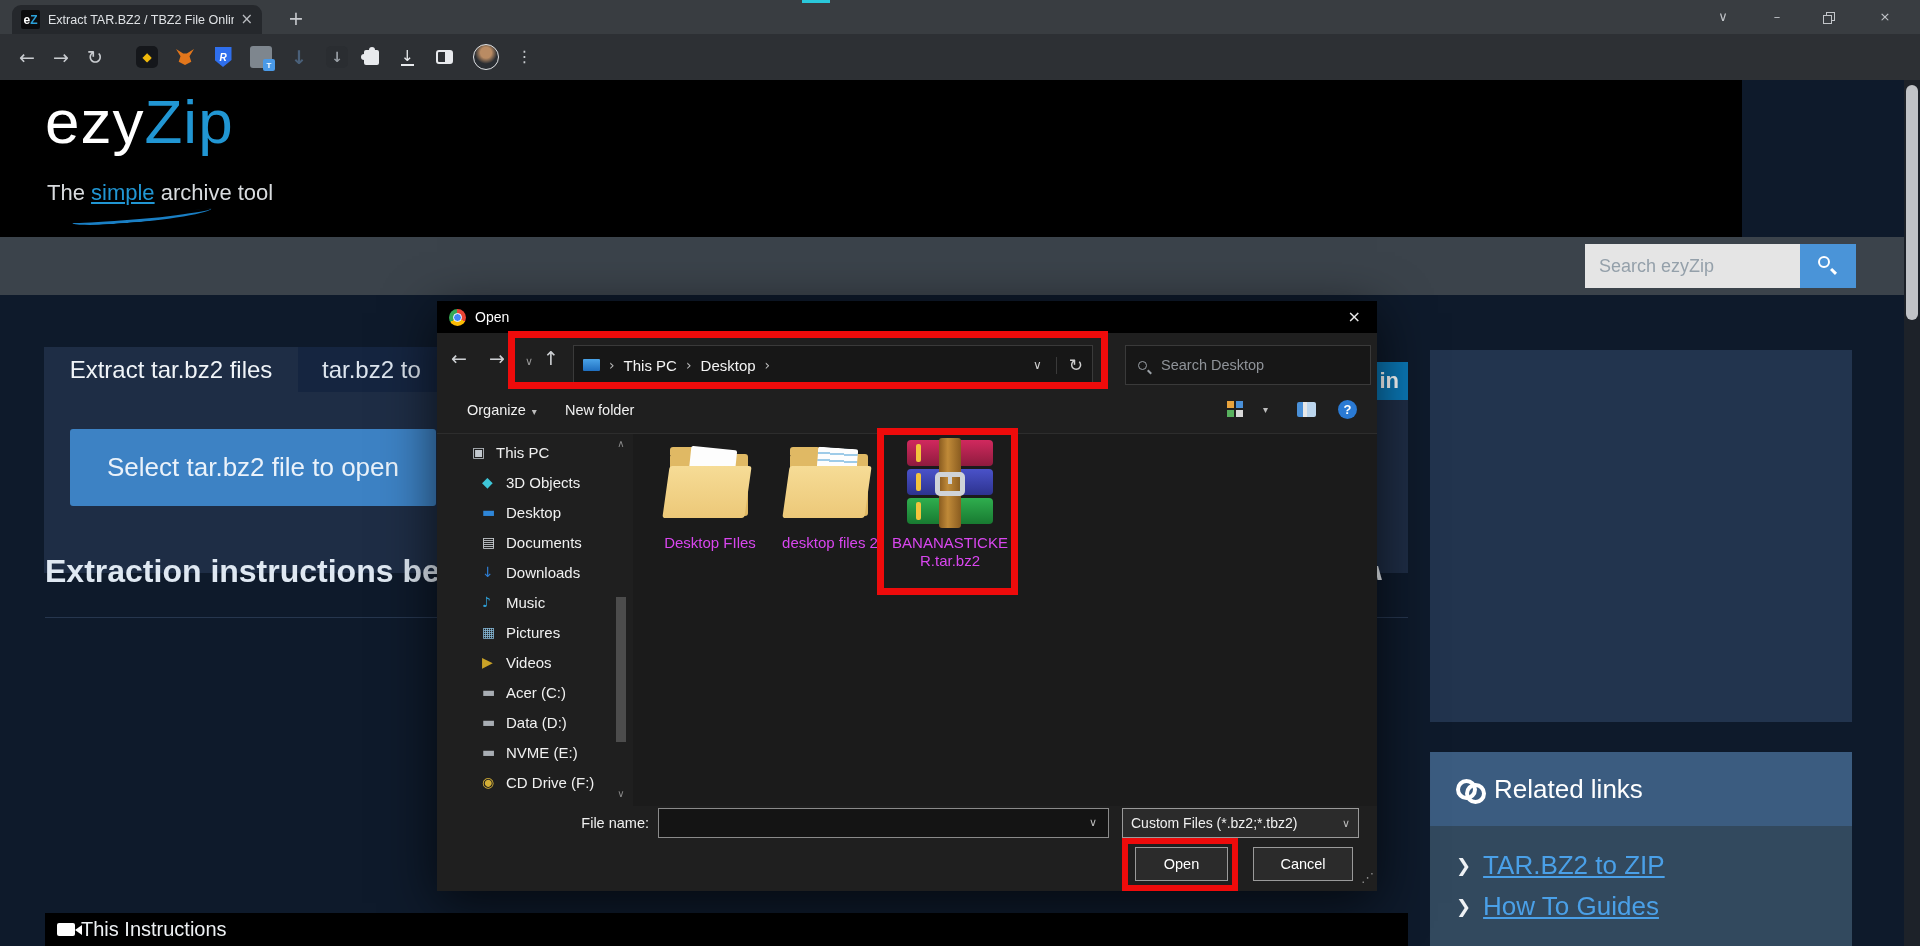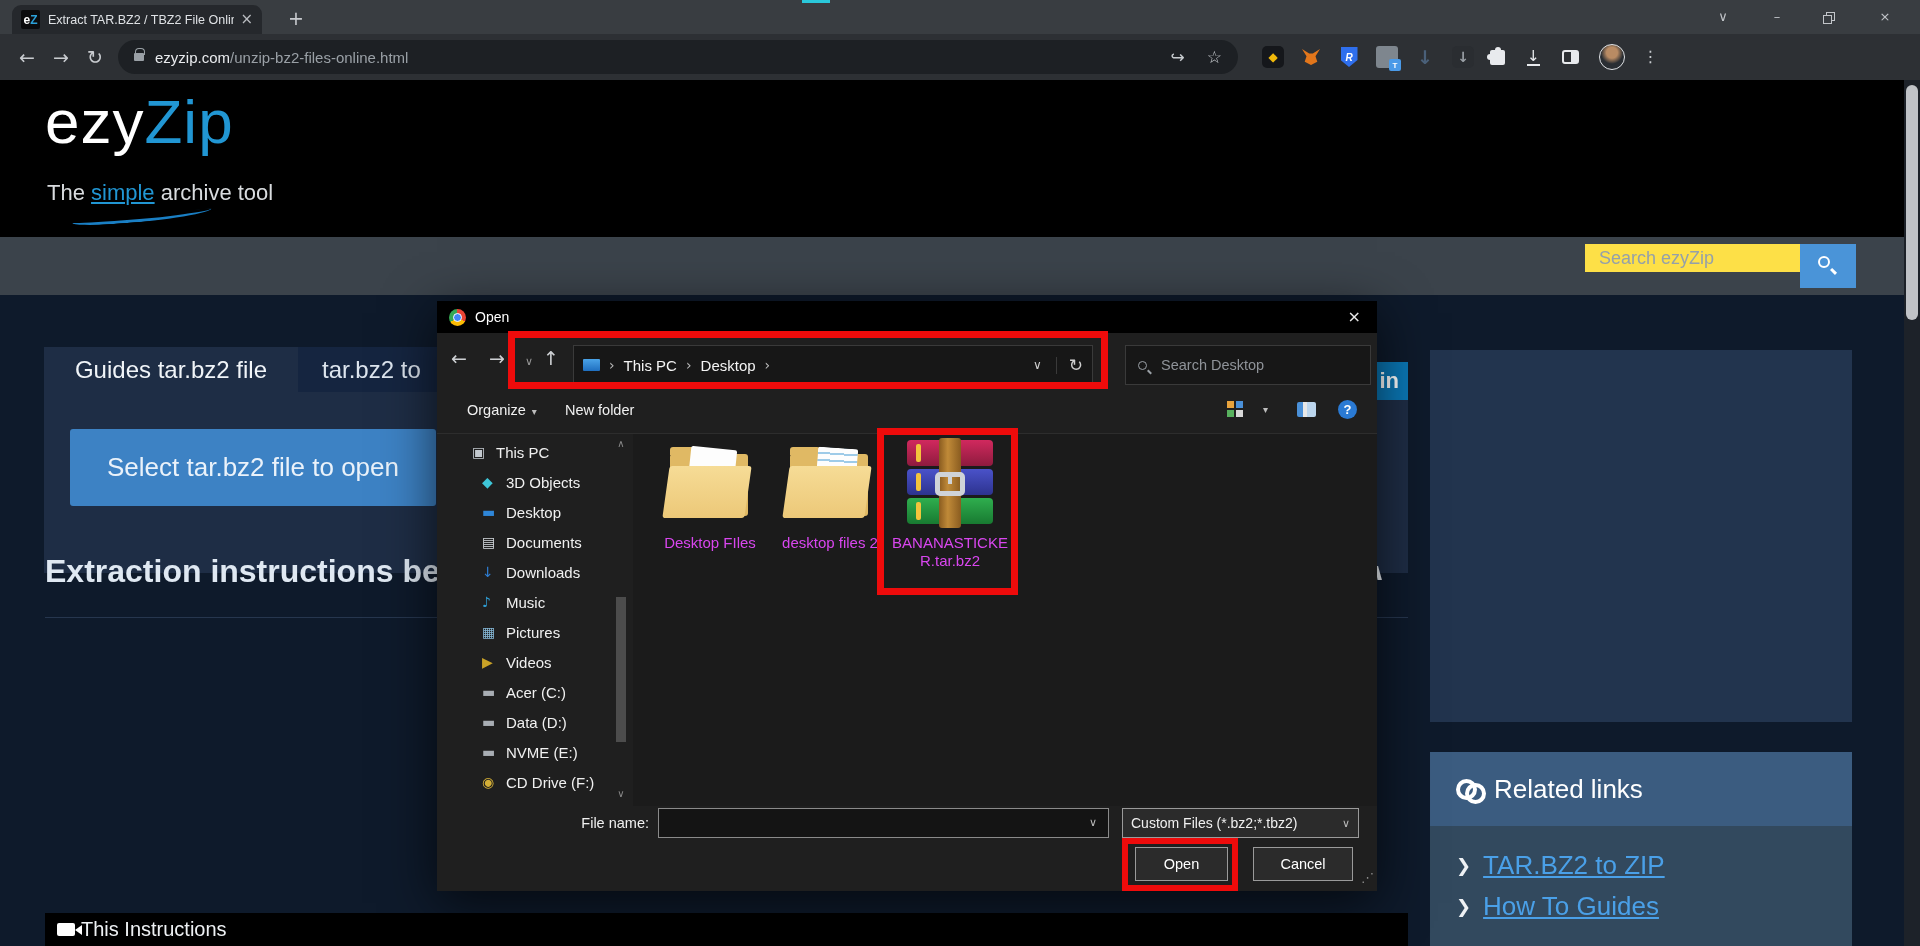--- a/index.html
+++ b/index.html
@@ -64,35 +64,35 @@
   .dl-ic { color:#e8eaed; font-size:15px; border-bottom:2px solid #e8eaed; padding-bottom:0px;
     margin-left:22px; }
   .panel-ic { width:17px; height:14px; border:2px solid #e8eaed; border-radius:3px; position:relative;
     margin-left:22px; }
   .panel-ic:after { content:""; position:absolute; right:0; top:0; width:6px; height:10px; background:#e8eaed; }
   .avatar { width:26px; height:26px; border-radius:50%; margin-left:20px; border:1.5px solid #dfe2e5;
     background:radial-gradient(circle at 50% 32%, #b98b63 0 27%, #2a2e33 55%); }
   .menu-dots { color:#c7cbcf; font-size:16px; margin:0 14px 0 18px; }
 
   
-  .site-header { position:absolute; left:0; top:80px; width:1920px; height:157px; background:#000; }
+  .site-header { position:absolute; left:0; top:80px; width:1742px; height:157px; background:#000; }
   .logo { position:absolute; left:45px; top:6px; font-size:62px; letter-spacing:1px; }
   .logo .lw { color:#fff; } .logo .lb { color:#2196d3; }
   .tagline { position:absolute; left:47px; top:100px; font-size:22px; color:#d9dcdf; }
   .tagline .th { color:#2196d3; text-decoration:underline; }
   .swoosh { position:absolute; left:72px; top:133px; width:140px; height:9px;
     border-bottom:3px solid #1a7fc4; border-radius:0 0 70% 30%/0 0 9px 4px; transform:rotate(-4deg); }
 
   .navbar { position:absolute; left:0; top:237px; width:1920px; height:58px; background:#3b434b;
     display:flex; align-items:center; padding:0 64px 0 45px; }
   .nav-item { color:#d0d6db; font-size:21px; margin-right:40px; }
   .nav-item .caret { font-size:12px; margin-left:6px; color:#d0d6db; }
   .nav-search { margin-left:auto; display:flex; }
-  .nav-search input { width:215px; height:28px; border:none; outline:none; padding:0 14px;
-    font-size:18px; color:#333; background:#fde047; font-family:"Liberation Sans",sans-serif; }
+  .nav-search input { width:215px; height:44px; border:none; outline:none; padding:0 14px;
+    font-size:18px; color:#333; background:#e5e5e5; font-family:"Liberation Sans",sans-serif; }
   .nav-search input::placeholder { color:#94a0aa; }
   .search-btn { width:56px; height:44px; background:#4a94d8; border:none; position:relative; }
   .mag { display:inline-block; width:12px; height:12px; border:2.5px solid currentColor;
     border-radius:50%; position:relative; }
   .mag:after { content:""; position:absolute; left:10px; top:12px; width:2.5px; height:7px;
     background:currentColor; transform:rotate(-45deg); transform-origin:top left; }
   .search-btn .mag { color:#fff; position:absolute; left:18px; top:12px; }
 
   .main-bg { position:absolute; left:0; top:295px; width:1920px; height:651px; background:#0e1a2b; }
   .extract-tab { position:absolute; left:44px; top:347px; width:254px; height:45px; background:#1e2d45;
@@ -262,28 +262,20 @@
       </span>
     <span class="ico">×</span>
   </div>
 </div>
 <div class="top-dash"></div>
 
 <div class="toolbar">
   <span class="navbtn ico" style="margin-left:10px;">←</span>
   <span class="navbtn ico">→</span>
   <span class="navbtn ico">↻</span>
-  <div class="omnibox">
-    <span class="lock"></span>
-    <span class="url-domain">ezyzip.com</span>
-    <span class="url-path">/unzip-bz2-files-online.html</span>
-    <span class="omni-spacer"></span>
-    <span class="omni-ic ico">↪</span>
-    <span class="omni-ic ico">☆</span>
-  </div>
   <div class="ext-row">
     <span class="ext ext-bnb ico">◆</span>
     <span class="ext ext-fox">
         <i></i>
       </span>
     <span class="ext ext-shield">
         <i>R</i>
       </span>
     <span class="ext ext-srv">
         <b>T</b>
@@ -307,21 +299,21 @@
 <div class="navbar">
   <div class="nav-search">
     <input type="text" placeholder="Search ezyZip" style="">
     <button class="search-btn">
         <span class="mag"></span>
       </button>
   </div>
 </div>
 
 <div class="main-bg"></div>
-<div class="extract-tab">Guides tar.bz2 file</div>
+<div class="extract-tab">Extract tar.bz2 files</div>
 <div class="extract-tab2">tar.bz2 to</div>
 <div class="form-panel"></div>
 <button class="select-btn">Select tar.bz2 file to open</button>
 <div class="page-heading">Extraction instructions below</div>
 <span class="heading-caret ico">∧</span>
 <div class="content-hr"></div>
 <div class="li-badge">in</div>
 
 <div class="ad-box"></div>
 <div class="related">

